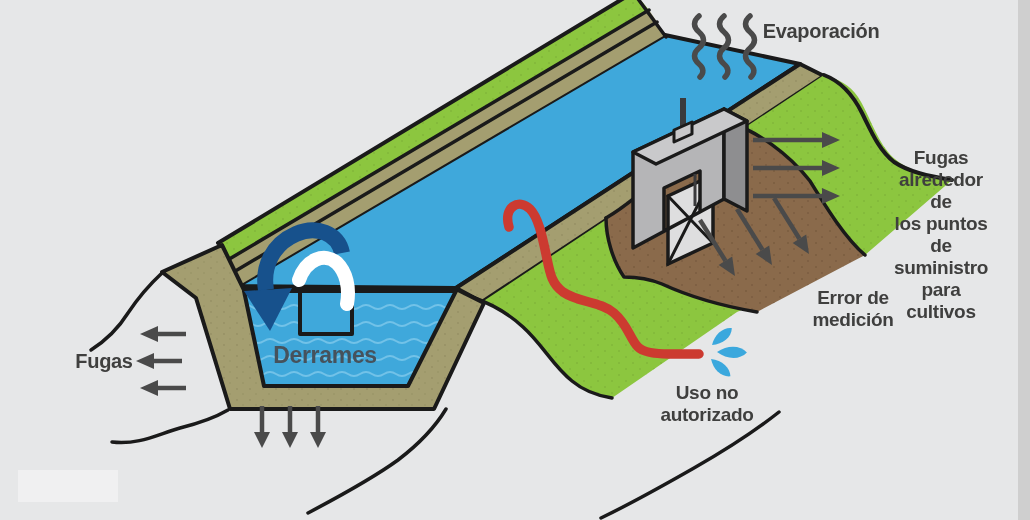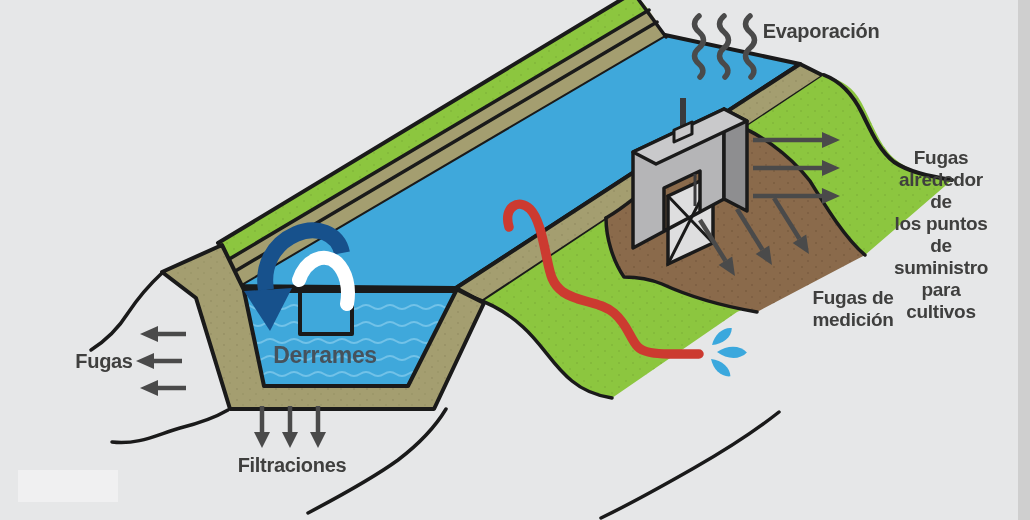--- a/index.html
+++ b/index.html
@@ -210,22 +210,23 @@
   <g fill="var(--droplet)">
     <use href="#petal" transform="translate(712,345) rotate(-38)"></use>
     <use href="#petal" transform="translate(717,352) rotate(3) scale(1.15)"></use>
     <use href="#petal" transform="translate(711,359) rotate(44)"></use>
   </g>
 </svg>
 
 <div class="lbl" style="left:821px;top:31px;white-space:nowrap">Evaporación</div>
 <div class="lbl" style="left:104px;top:361px">Fugas</div>
 <div class="lbl spills" style="left:325px;top:355px">Derrames</div>
-<div class="lbl" style="left:292px;top:465px">Filtraciones</div>
+<div class="lbl small" style="left:707px;top:404px">Uso no
+autorizado</div>
 <div class="lbl small" style="left:941px;top:235px">Fugas
 alrededor de
 los puntos de
 suministro para
 cultivos</div>
-<div class="lbl small" style="left:853px;top:309px">Fugas de
+<div class="lbl small" style="left:853px;top:309px">Error de
 medición</div>
 
 </div>
 
 </body></html>

